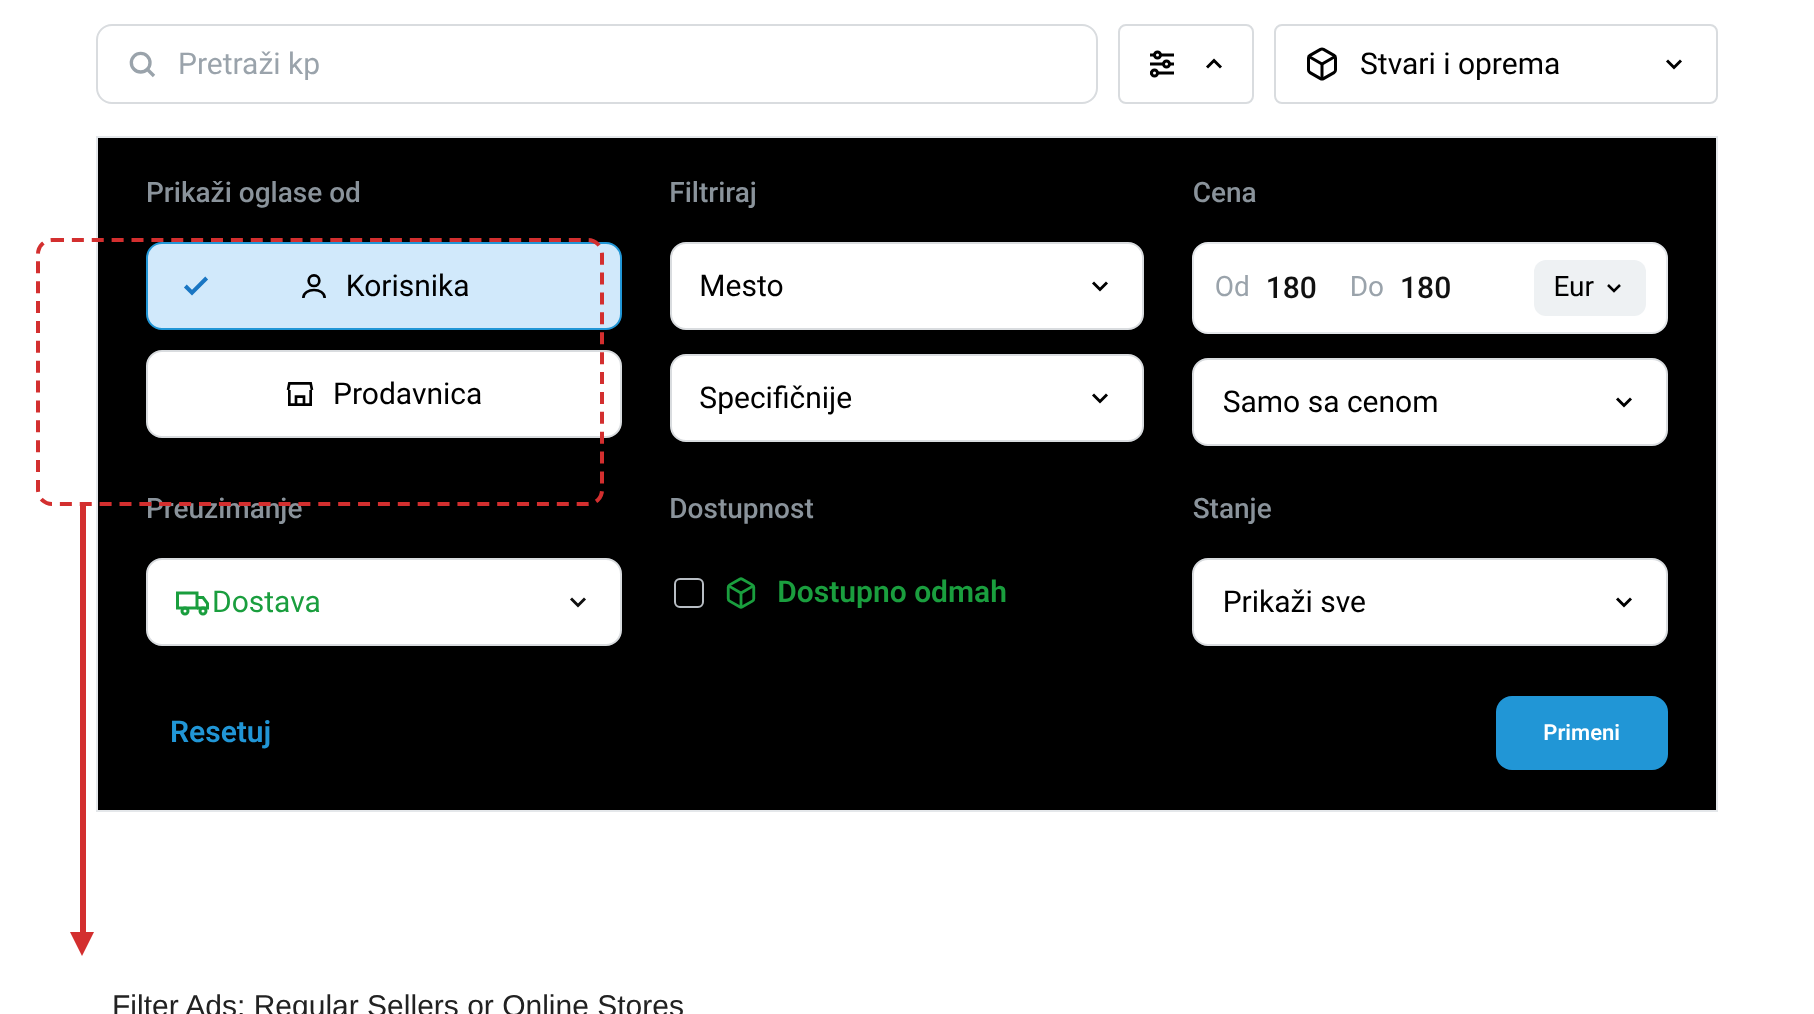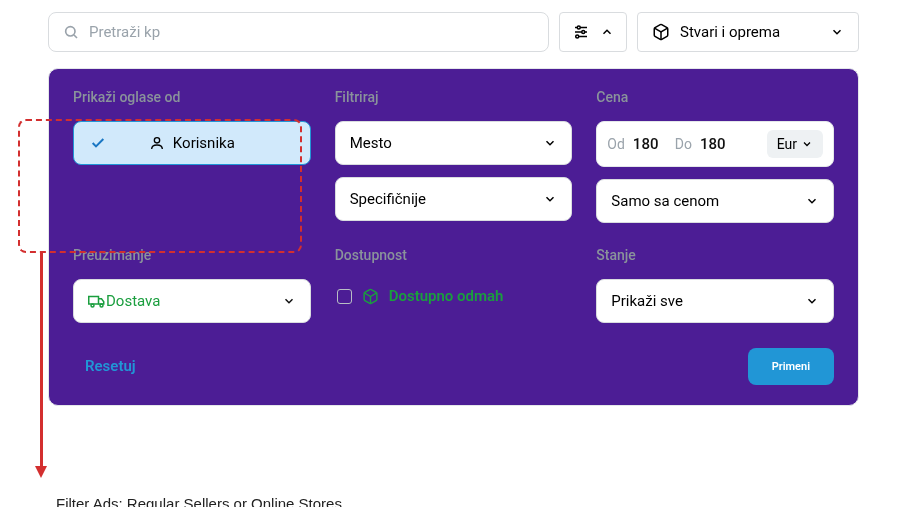--- a/index.html
+++ b/index.html
@@ -6,21 +6,21 @@
 body { background: #fff; width: 907px; height: 507px; position: relative; padding: 12px 48px; }
 .top-bar { display: flex; gap: 10px; align-items: center; margin-bottom: 16px; }
 .search-wrap { flex: 1; display: flex; align-items: center; border: 1px solid #d9dcdf; border-radius: 8px; padding: 10px 14px; }
 .search-icon { color: #9aa3ab; margin-right: 10px; }
 .search-input { border: none; outline: none; font-size: 15px; color: #555; flex: 1; background: transparent; }
 .search-input::placeholder { color: #9aa3ab; }
 .btn { display: flex; align-items: center; gap: 8px; border: 1px solid #d9dcdf; border-radius: 4px; padding: 10px 14px; background: #fff; cursor: pointer; font-size: 15px; }
 .filter-toggle { width: 68px; justify-content: center; gap: 10px; }
 .category-btn { width: 222px; justify-content: space-between; }
 .category-btn .left { display: flex; align-items: center; gap: 10px; }
-.panel { border: 1px solid #e4e7ea; border-radius: 10px; padding: 20px 24px; background: #4c1d95; position: relative; }
+.panel { border: 1px solid #e4e7ea; border-radius: 0; padding: 20px 24px; background: #000000; position: relative; }
 .grid { display: grid; grid-template-columns: repeat(3, 1fr); gap: 24px 24px; }
 .col { display: flex; flex-direction: column; gap: 12px; }
 .section-label { color: #8a939b; font-size: 14px; font-weight: 500; margin-bottom: 4px; }
 .seg-group { display: flex; flex-direction: column; gap: 10px; position: relative; }
 .seg-btn { border: 1px solid #d9dcdf; border-radius: 8px; padding: 12px; background: #fff; cursor: pointer; font-size: 15px; display: flex; align-items: center; justify-content: center; gap: 8px; position: relative; }
 .seg-btn.active { background: #d1e9fb; border-color: #2196d6; }
 .seg-btn .check { position: absolute; left: 16px; color: #1976c3; }
 .dropdown { border: 1px solid #d9dcdf; border-radius: 8px; padding: 12px 14px; background: #fff; cursor: pointer; font-size: 15px; display: flex; align-items: center; justify-content: space-between; }
 .dropdown.green { color: #1a9e3e; }
 .dropdown .left { display: flex; align-items: center; gap: 0; }
@@ -103,20 +103,30 @@
               </svg>
           </span>
           <span>
             <svg width="16" height="16" viewBox="0 0 24 24" fill="none" stroke="currentColor" stroke-width="2">
                 <circle cx="12" cy="8" r="4"></circle>
                 <path d="M4 21c0-4 4-6 8-6s8 2 8 6"></path>
               </svg>
           </span>
           <span>Korisnika</span>
         </button>
+        <button class="seg-btn">
+          <span>
+            <svg width="16" height="16" viewBox="0 0 24 24" fill="none" stroke="currentColor" stroke-width="2">
+                <path d="M3 9l1-5h16l1 5"></path>
+                <path d="M4 9v11h16V9"></path>
+                <path d="M9 20v-6h6v6"></path>
+              </svg>
+          </span>
+          <span>Prodavnica</span>
+        </button>
       </div>
     </div>
 
     <div class="col">
       <div class="section-label">Filtriraj</div>
       <div class="dropdown">
         <span>Mesto</span>
         <span class="chev">
             <svg width="14" height="14" viewBox="0 0 24 24" fill="none" stroke="currentColor" stroke-width="2.5">
               <polyline points="6 9 12 15 18 9"></polyline>

